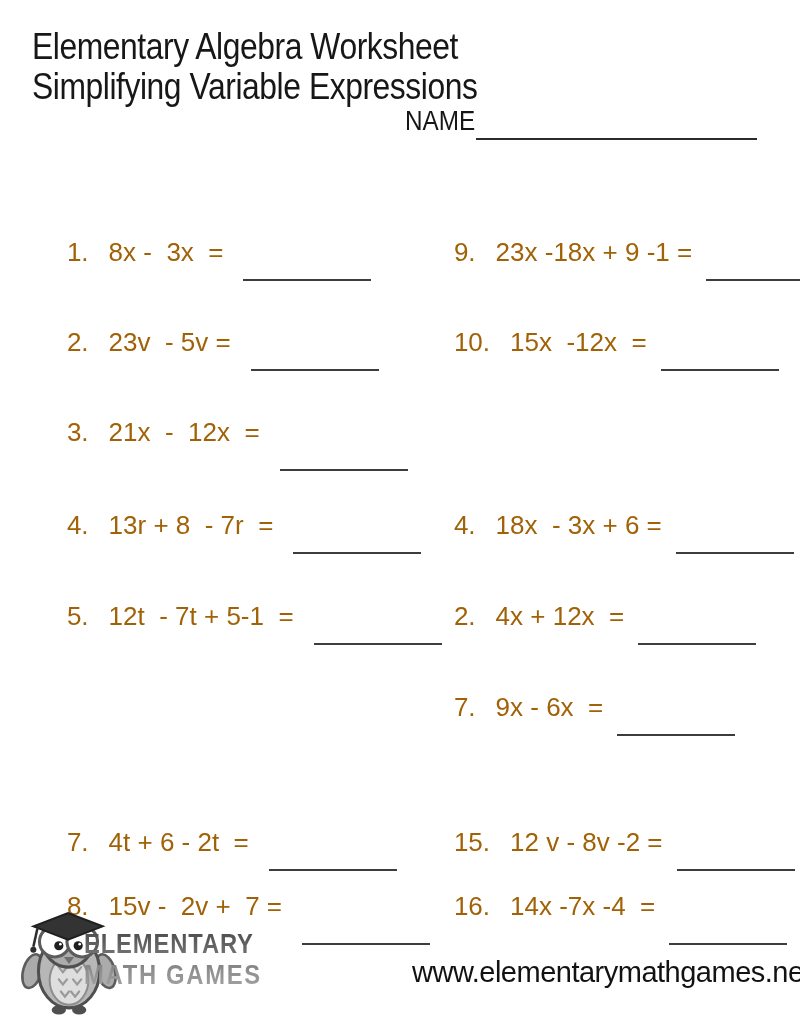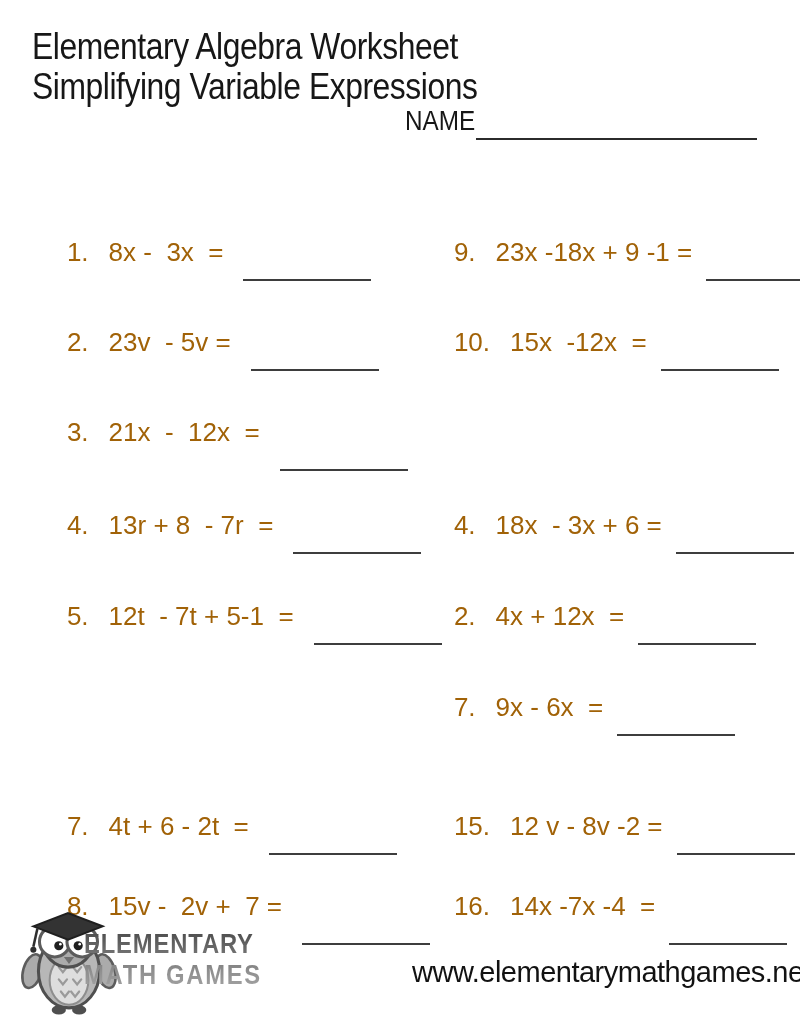--- a/index.html
+++ b/index.html
@@ -63,21 +63,21 @@
     border-bottom: 2px solid #3d3d3d;
     margin-left: 20px;
     position: relative;
     top: 20px;
   }
   .problem.low .ans { top: 30px; }
   .col-right .ans { width: 118px; margin-left: 14px; }
 
   
   .r1 { top: 206px; } .r2 { top: 296px; } .r3 { top: 386px; } .r4 { top: 479px; }
-  .r5 { top: 570px; } .r6 { top: 661px; } .r7 { top: 780px; } .r8 { top: 860px; }
+  .r5 { top: 570px; } .r6 { top: 661px; } .r7 { top: 796px; } .r8 { top: 860px; }
   .col-left  { left: 38px;  }
   .col-right { left: 425px; }
 
   
   .owl {
     position: absolute;
     left: 20px;
     top: 906px;
     width: 98px;
     height: 110px;

